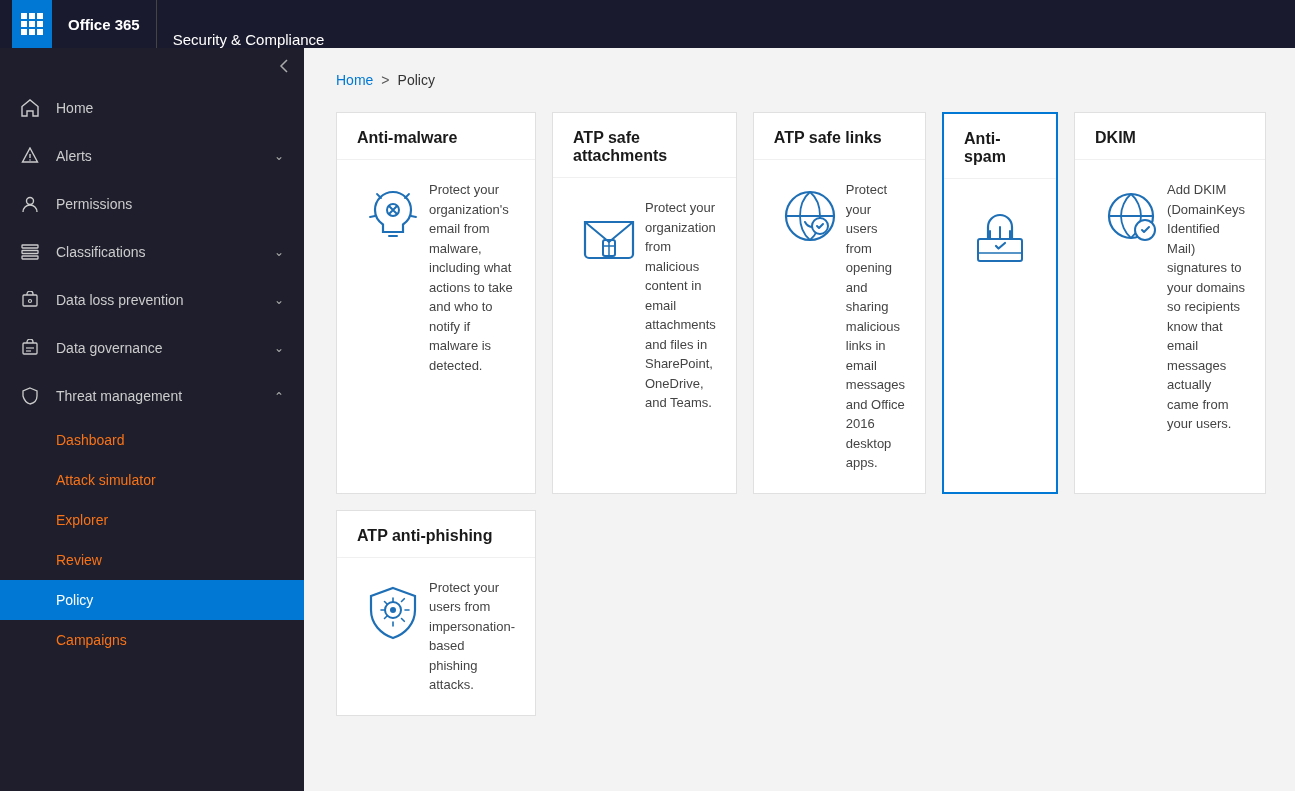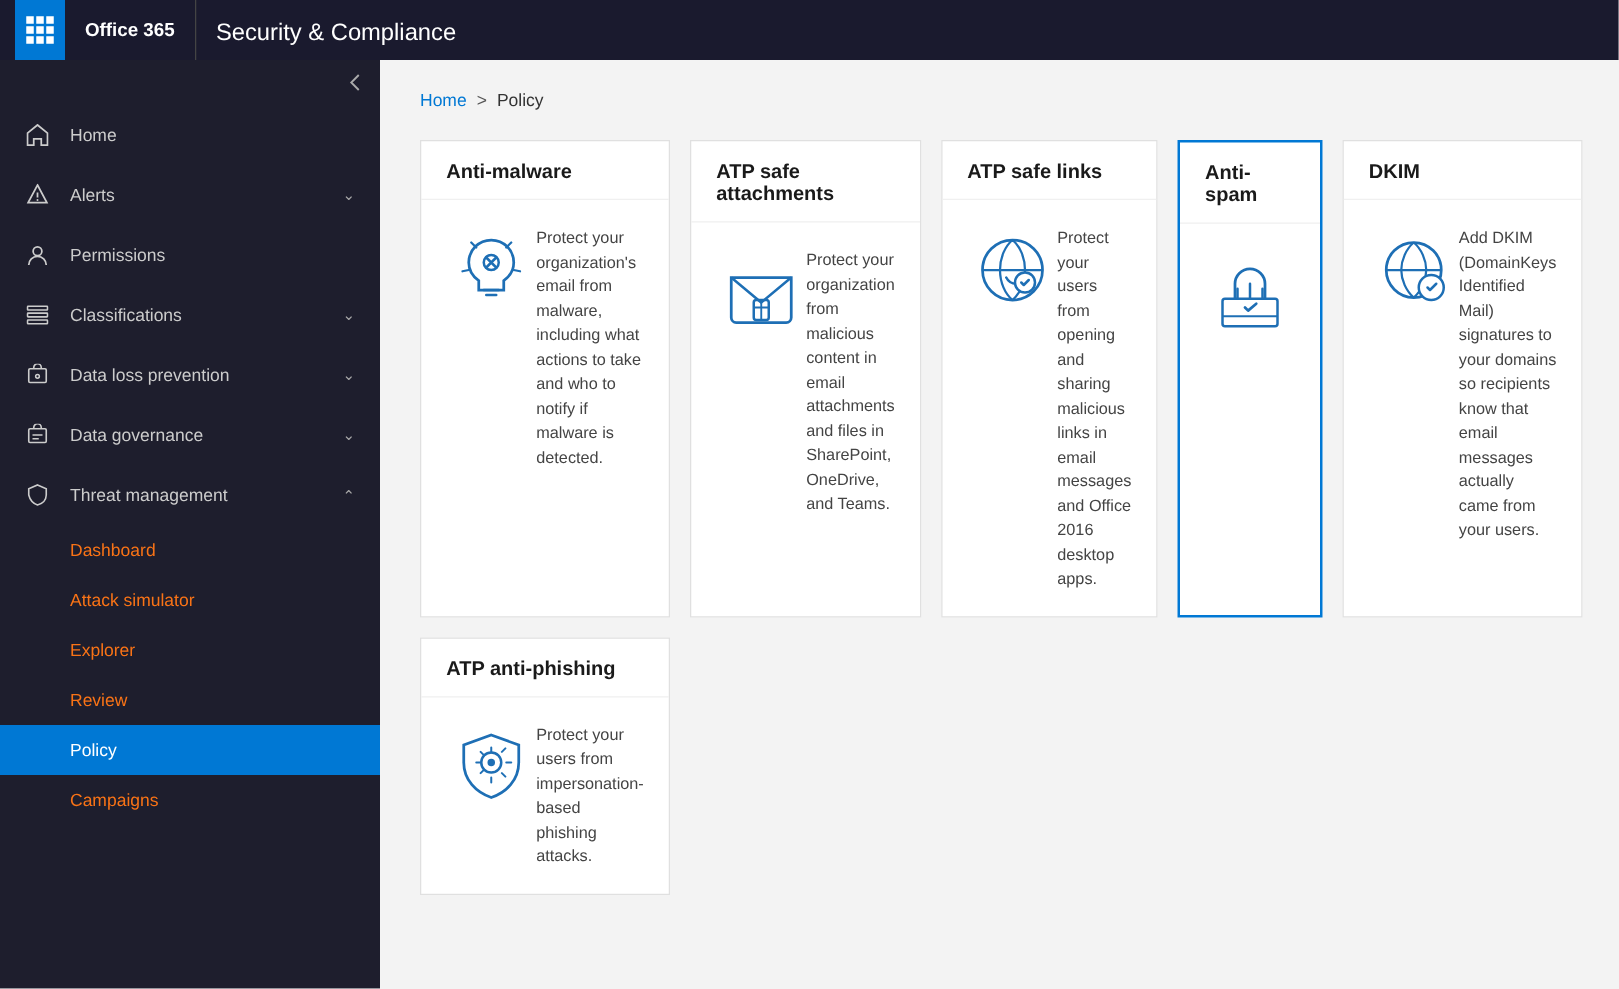--- a/index.html
+++ b/index.html
@@ -3,21 +3,21 @@
   <meta charset="utf-8">
   <style>
     * { box-sizing: border-box; margin: 0; padding: 0; }
     body { font-family: 'Segoe UI', Arial, sans-serif; display: flex; flex-direction: column; height: 791px; width: 1295px; overflow: hidden; background: #f3f3f3; }
 
     
     .top-nav {
       background: #1a1a2e;
       height: 48px;
       display: flex;
-      align-items: flex-start;
+      align-items: flex-end;
       padding: 0 12px;
       flex-shrink: 0;
       gap: 0;
     }
     .top-nav-waffle {
       width: 40px;
       height: 48px;
       display: flex;
       align-items: center;
       justify-content: center;
@@ -37,21 +37,21 @@
       font-size: 15px;
       font-weight: 600;
       padding: 0 16px 0 8px;
       border-right: 1px solid #444;
       height: 100%;
       display: flex;
       align-items: center;
     }
     .top-nav-title {
       color: white;
-      font-size: 19px;
+      font-size: 15px;
       padding-left: 16px;
       margin-top: 16px;
     }
 
     
     .layout { display: flex; flex: 1; overflow: hidden; }
 
     
     .sidebar {
       width: 304px;

